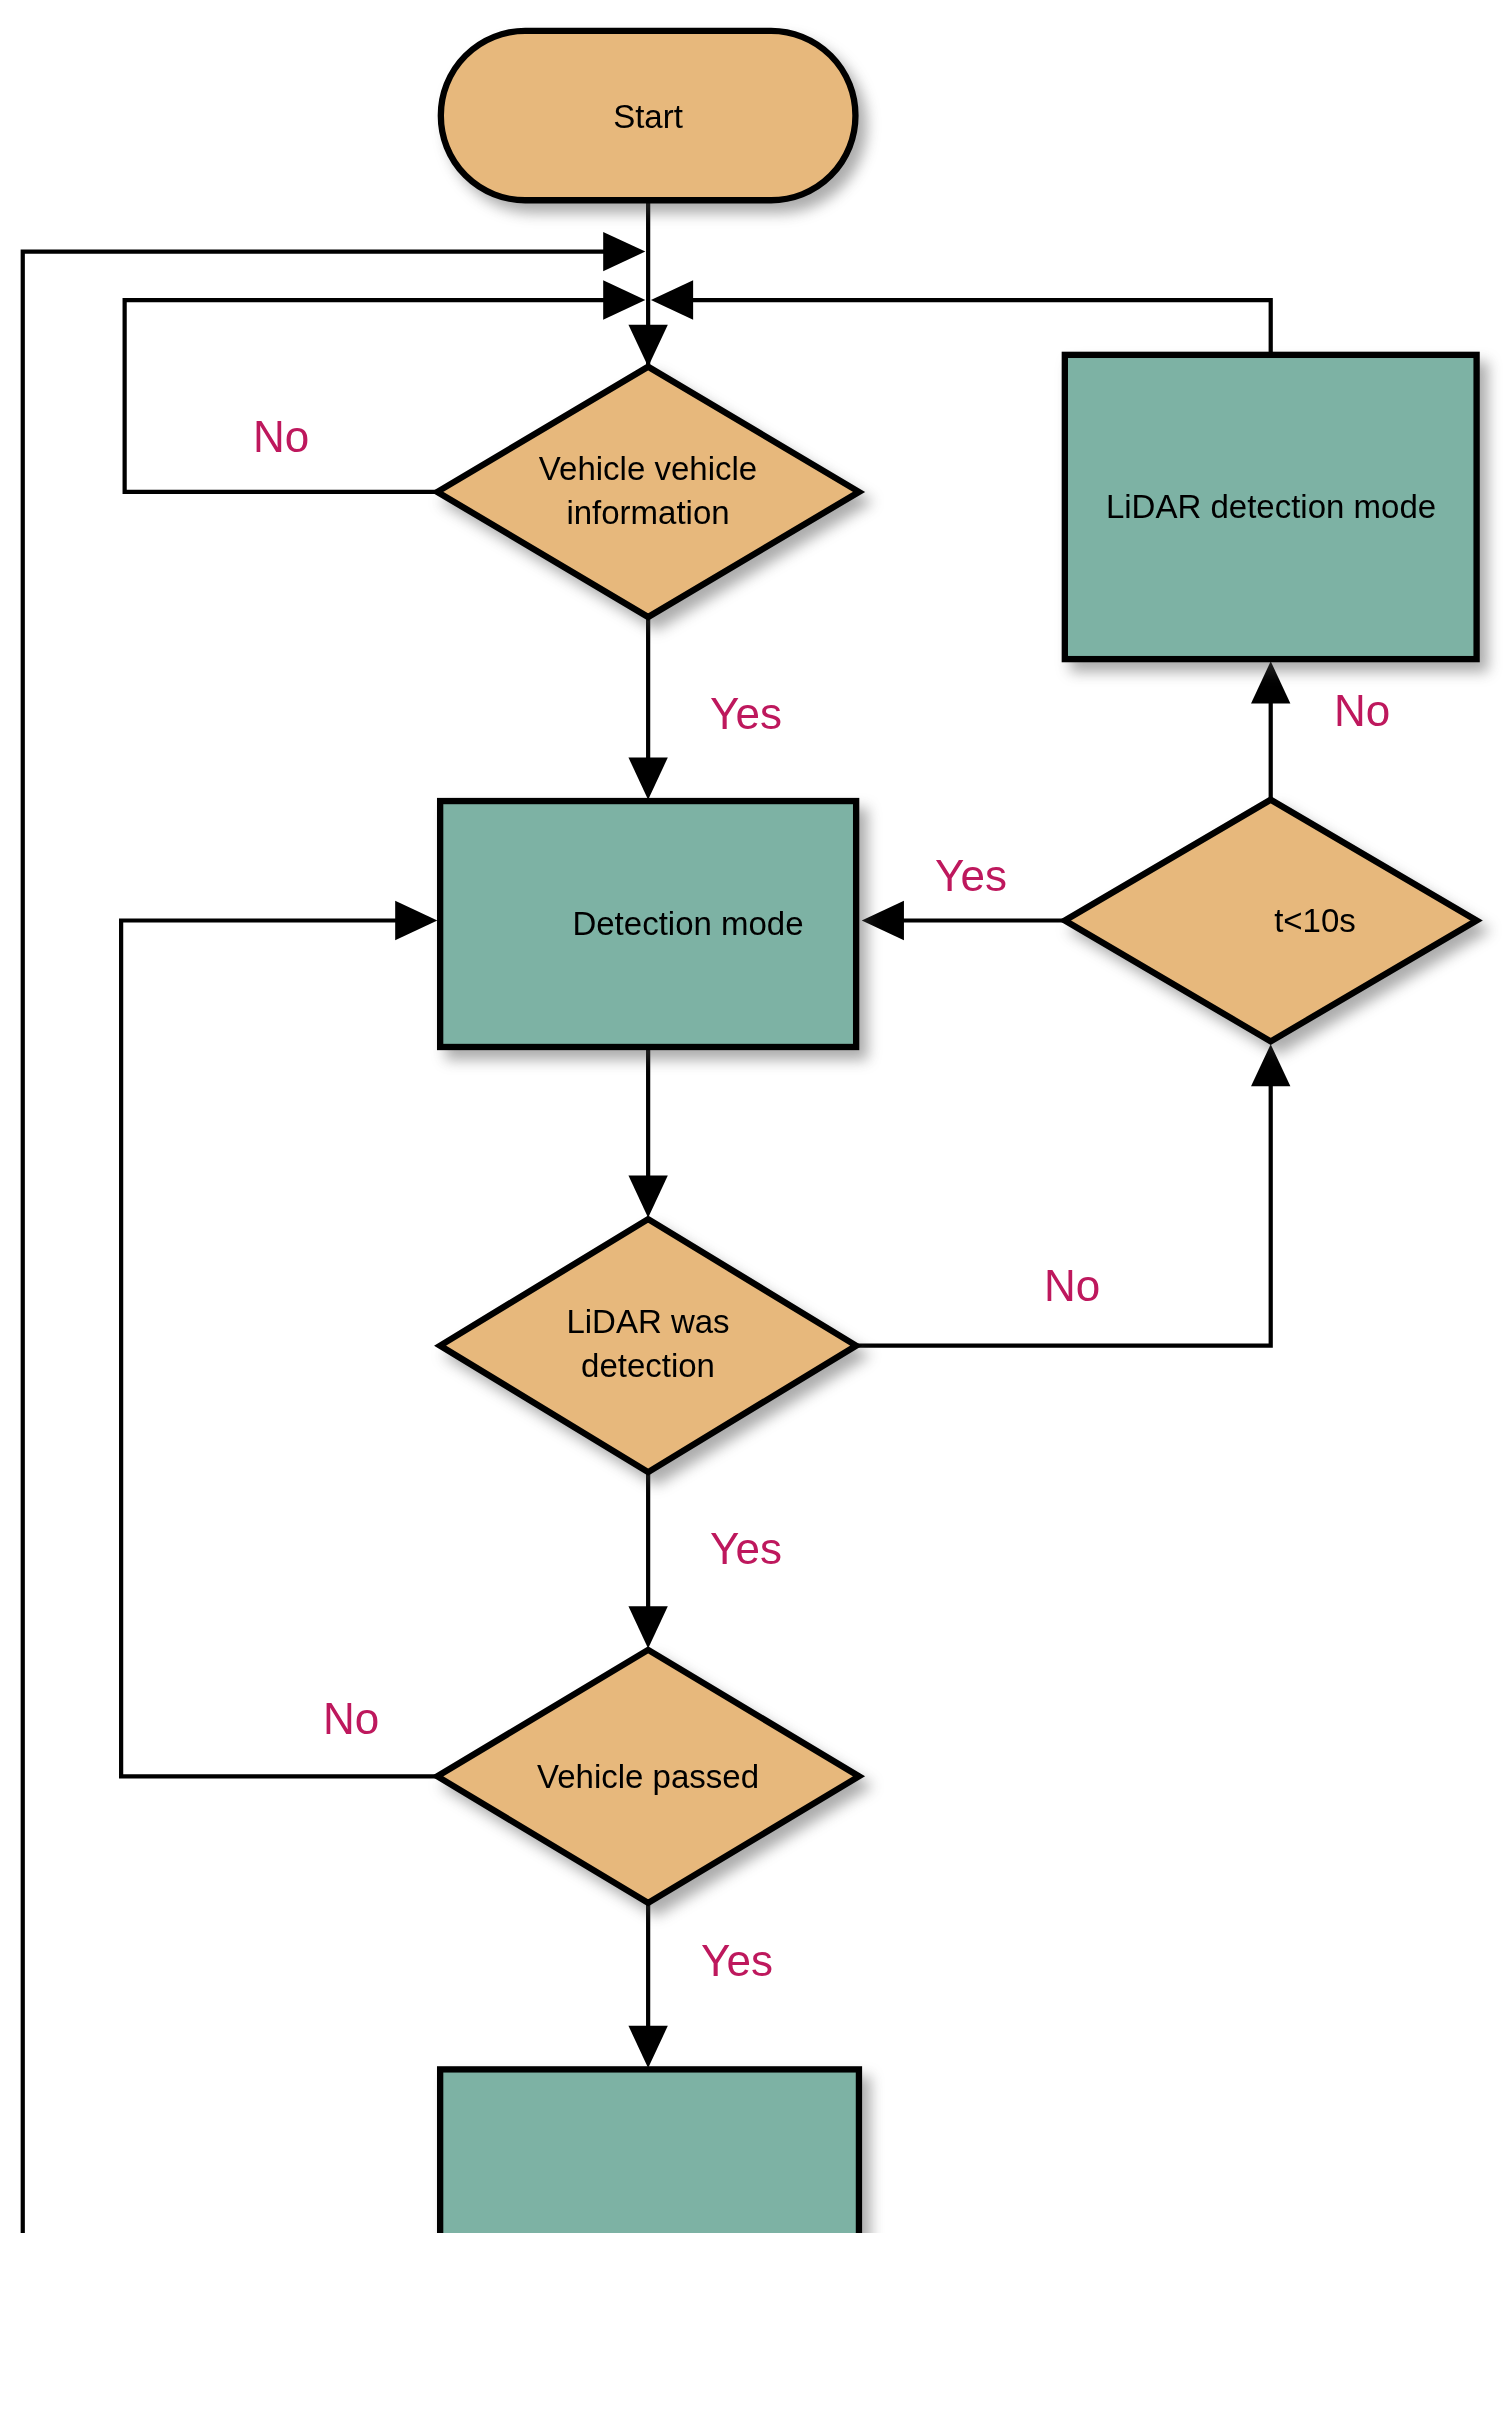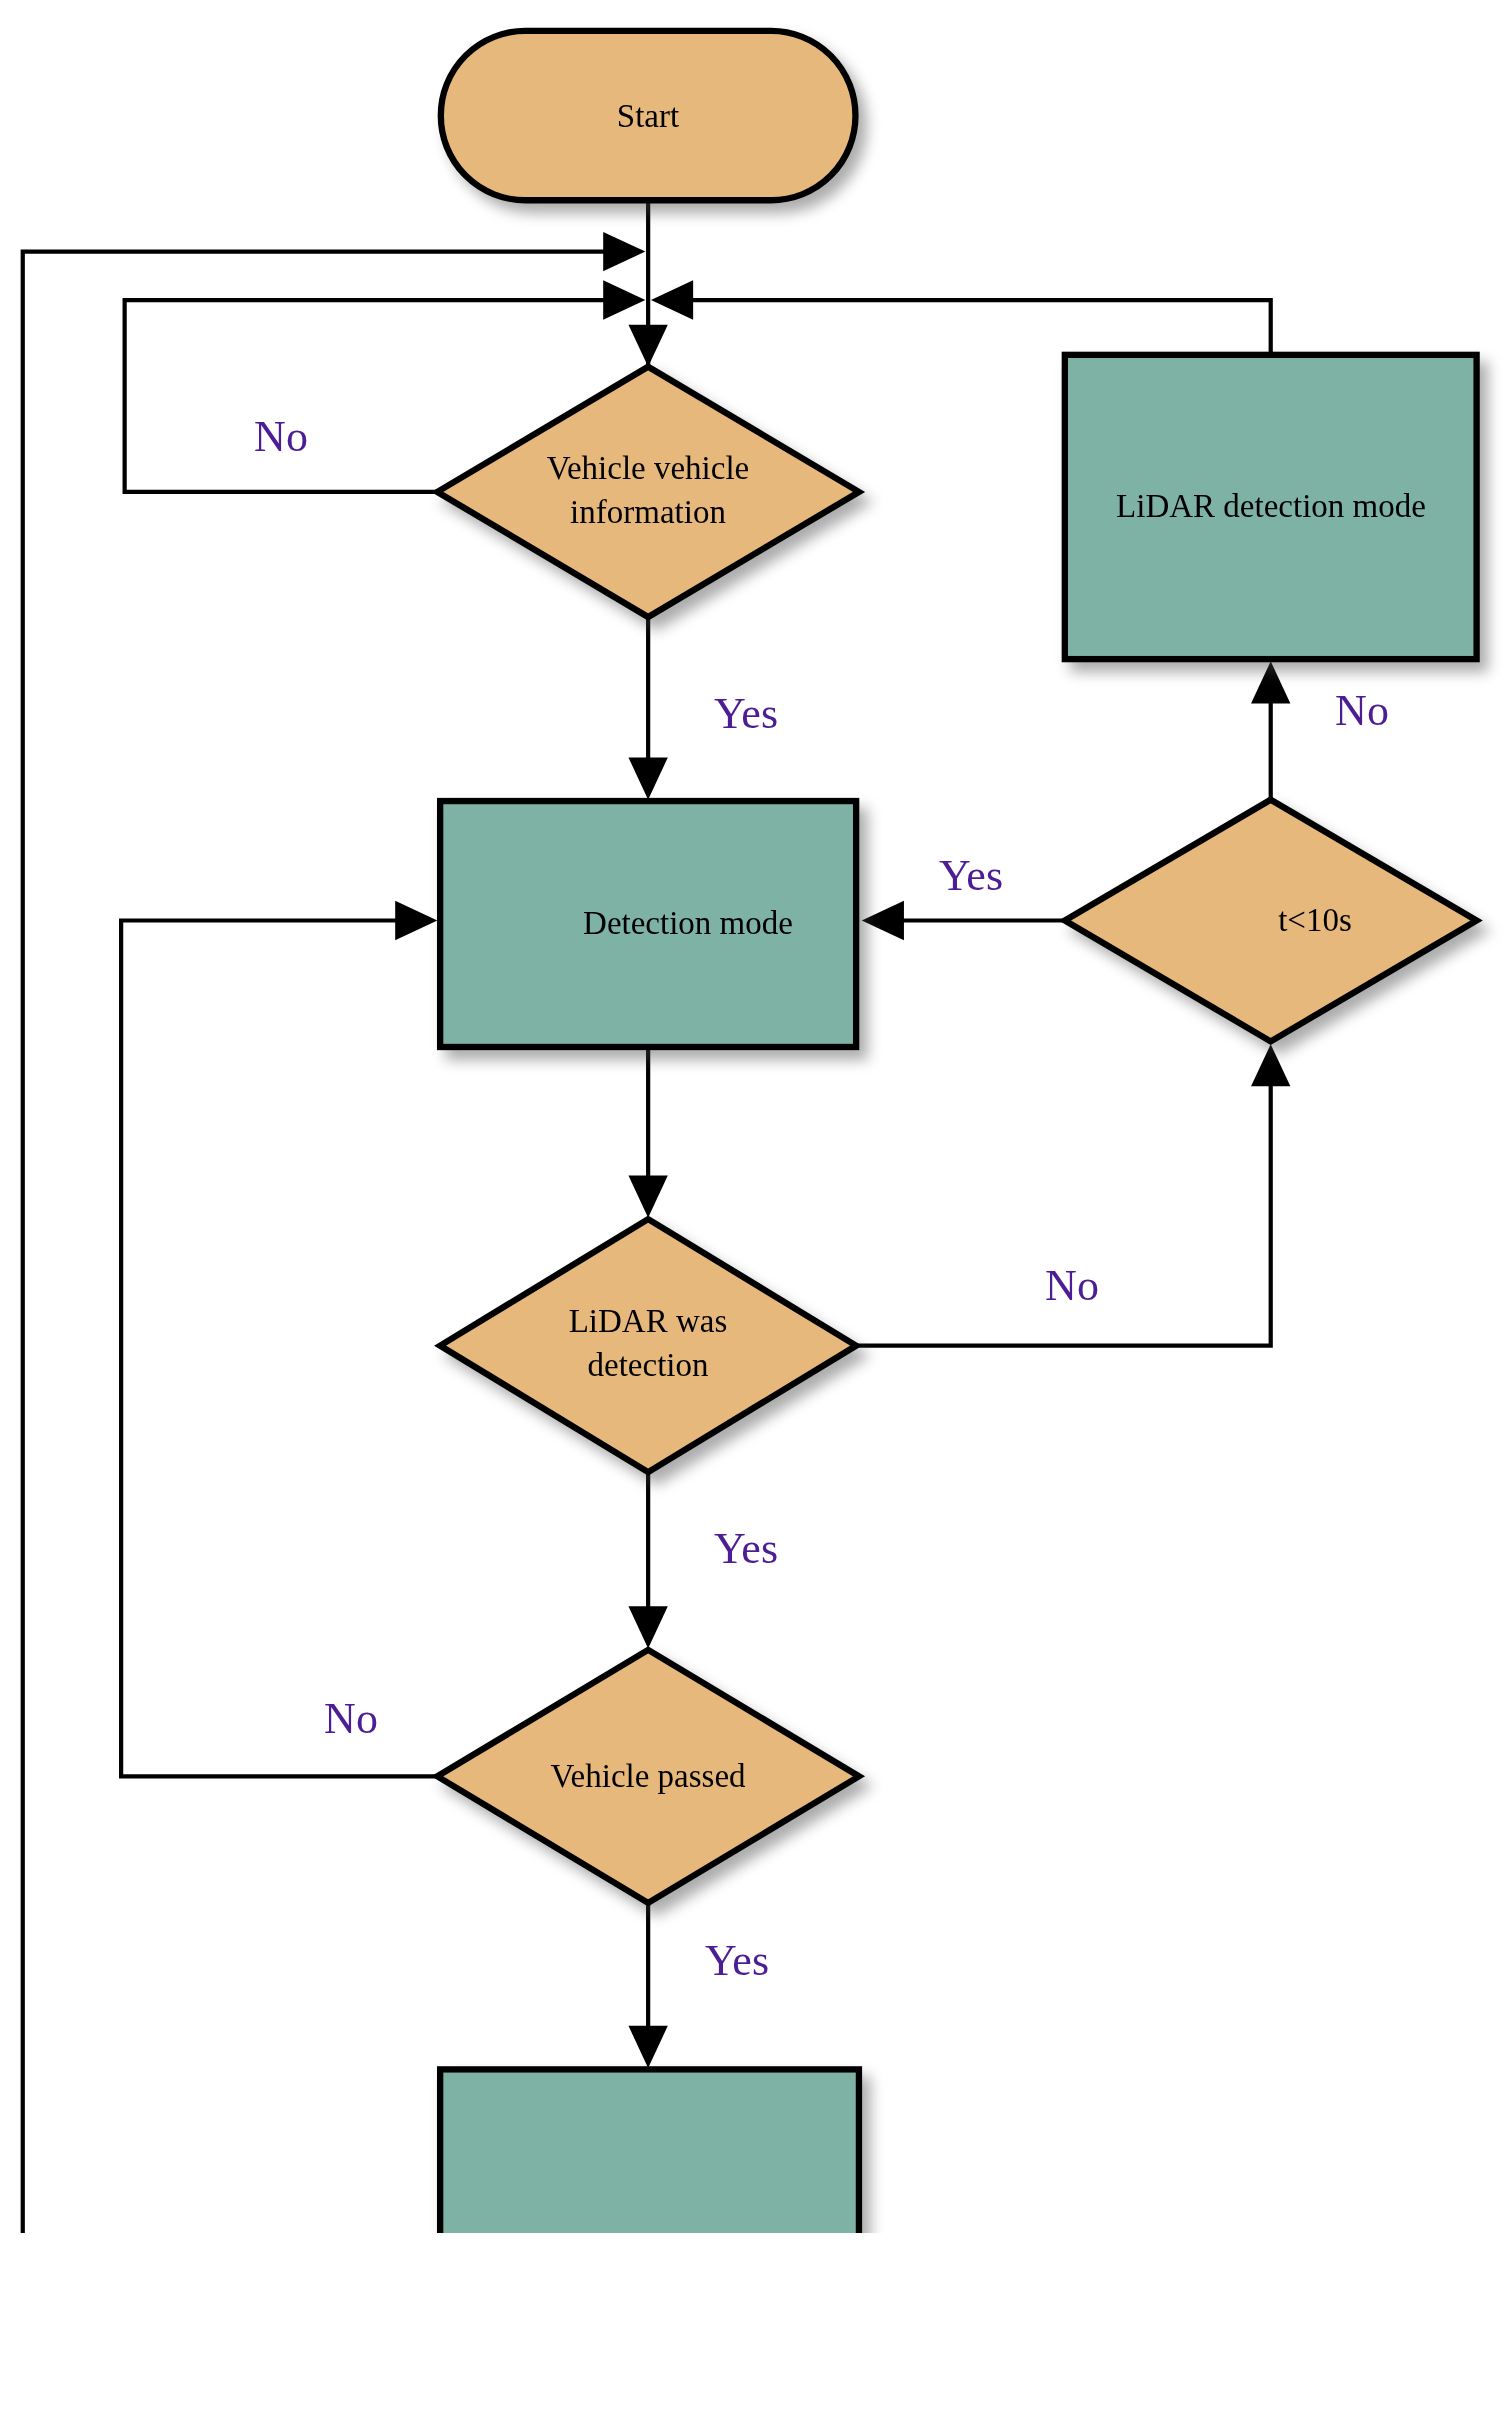--- a/index.html
+++ b/index.html
@@ -6,21 +6,21 @@
     margin: 0;
     padding: 0;
     background: #ffffff;
   }
   .canvas {
     position: relative;
     width: 1512px;
     height: 2233px;
     background: #ffffff;
     overflow: hidden;
-    font-family: Liberation Serif, serif;
+    font-family: Liberation Sans, sans-serif;
   }
   .diagram-svg {
     position: absolute;
     inset: 0;
   }
   .edge {
     stroke: #000000;
     stroke-width: 6;
     fill: none;
   }
@@ -42,21 +42,21 @@
     font-size: 33px;
     line-height: 1.32;
   }
   .label.single {
     white-space: nowrap;
   }
   .edge-label {
     position: absolute;
     transform: translate(-50%, -50%);
     text-align: right;
-    color: #4c1d95;
+    color: #be185d;
     font-size: 44px;
     line-height: 1;
     white-space: nowrap;
   }
 </style>
 </head>
 <body>
 
 <div class="canvas">
 

